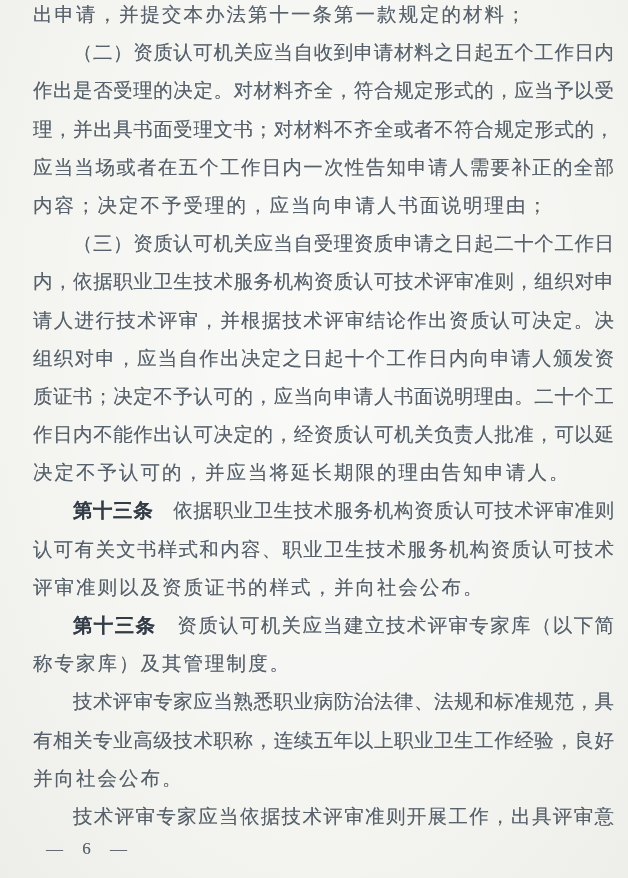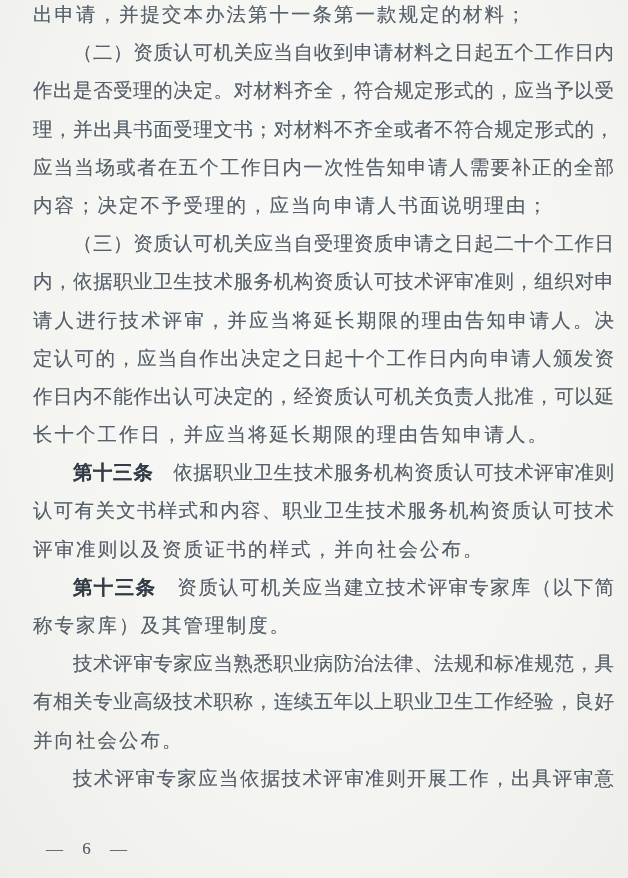--- a/index.html
+++ b/index.html
@@ -66,24 +66,25 @@
 <div class="page" style="--bg: #f4f4f1; --ink: #57616b; --ink-bold: #333c46;">
   <div class="doc">
       <div class="text-line"><span class="seg">出申请，并提交本办法第十一条第一款规定的材料；</span></div>
       <div class="text-line indent justify"><span class="seg">（二）资质认可机关应当自收到申请材料之日起五个工作日内</span></div>
       <div class="text-line justify"><span class="seg">作出是否受理的决定。对材料齐全，符合规定形式的，应当予以受</span></div>
       <div class="text-line justify"><span class="seg">理，并出具书面受理文书；对材料不齐全或者不符合规定形式的，</span></div>
       <div class="text-line justify"><span class="seg">应当当场或者在五个工作日内一次性告知申请人需要补正的全部</span></div>
       <div class="text-line"><span class="seg">内容；决定不予受理的，应当向申请人书面说明理由；</span></div>
       <div class="text-line indent justify"><span class="seg">（三）资质认可机关应当自受理资质申请之日起二十个工作日</span></div>
       <div class="text-line justify"><span class="seg">内，依据职业卫生技术服务机构资质认可技术评审准则，组织对申</span></div>
-      <div class="text-line justify"><span class="seg">请人进行技术评审，并应当将延长期限的理由告知申请人。决</span></div>
-      <div class="text-line justify"><span class="seg">定认可的，应当自作出决定之日起十个工作日内向申请人颁发资</span></div>
+      <div class="text-line justify"><span class="seg">请人进行技术评审，并根据技术评审结论作出资质认可决定。决</span></div>
+      <div class="text-line justify"><span class="seg">组织对申，应当自作出决定之日起十个工作日内向申请人颁发资</span></div>
+      <div class="text-line justify"><span class="seg">质证书；决定不予认可的，应当向申请人书面说明理由。二十个工</span></div>
       <div class="text-line justify"><span class="seg">作日内不能作出认可决定的，经资质认可机关负责人批准，可以延</span></div>
-      <div class="text-line"><span class="seg">长十个工作日，并应当将延长期限的理由告知申请人。</span></div>
+      <div class="text-line"><span class="seg">决定不予认可的，并应当将延长期限的理由告知申请人。</span></div>
       <div class="text-line indent justify"><span class="seg bold">第十三条</span><span class="seg">　依据职业卫生技术服务机构资质认可技术评审准则</span></div>
       <div class="text-line justify"><span class="seg">认可有关文书样式和内容、职业卫生技术服务机构资质认可技术</span></div>
       <div class="text-line"><span class="seg">评审准则以及资质证书的样式，并向社会公布。</span></div>
       <div class="text-line indent justify"><span class="seg bold">第十三条</span><span class="seg">　资质认可机关应当建立技术评审专家库（以下简</span></div>
       <div class="text-line"><span class="seg">称专家库）及其管理制度。</span></div>
       <div class="text-line indent justify"><span class="seg">技术评审专家应当熟悉职业病防治法律、法规和标准规范，具</span></div>
       <div class="text-line justify"><span class="seg">有相关专业高级技术职称，连续五年以上职业卫生工作经验，良好</span></div>
       <div class="text-line"><span class="seg">并向社会公布。</span></div>
       <div class="text-line indent justify"><span class="seg">技术评审专家应当依据技术评审准则开展工作，出具评审意</span></div>
     </div>

